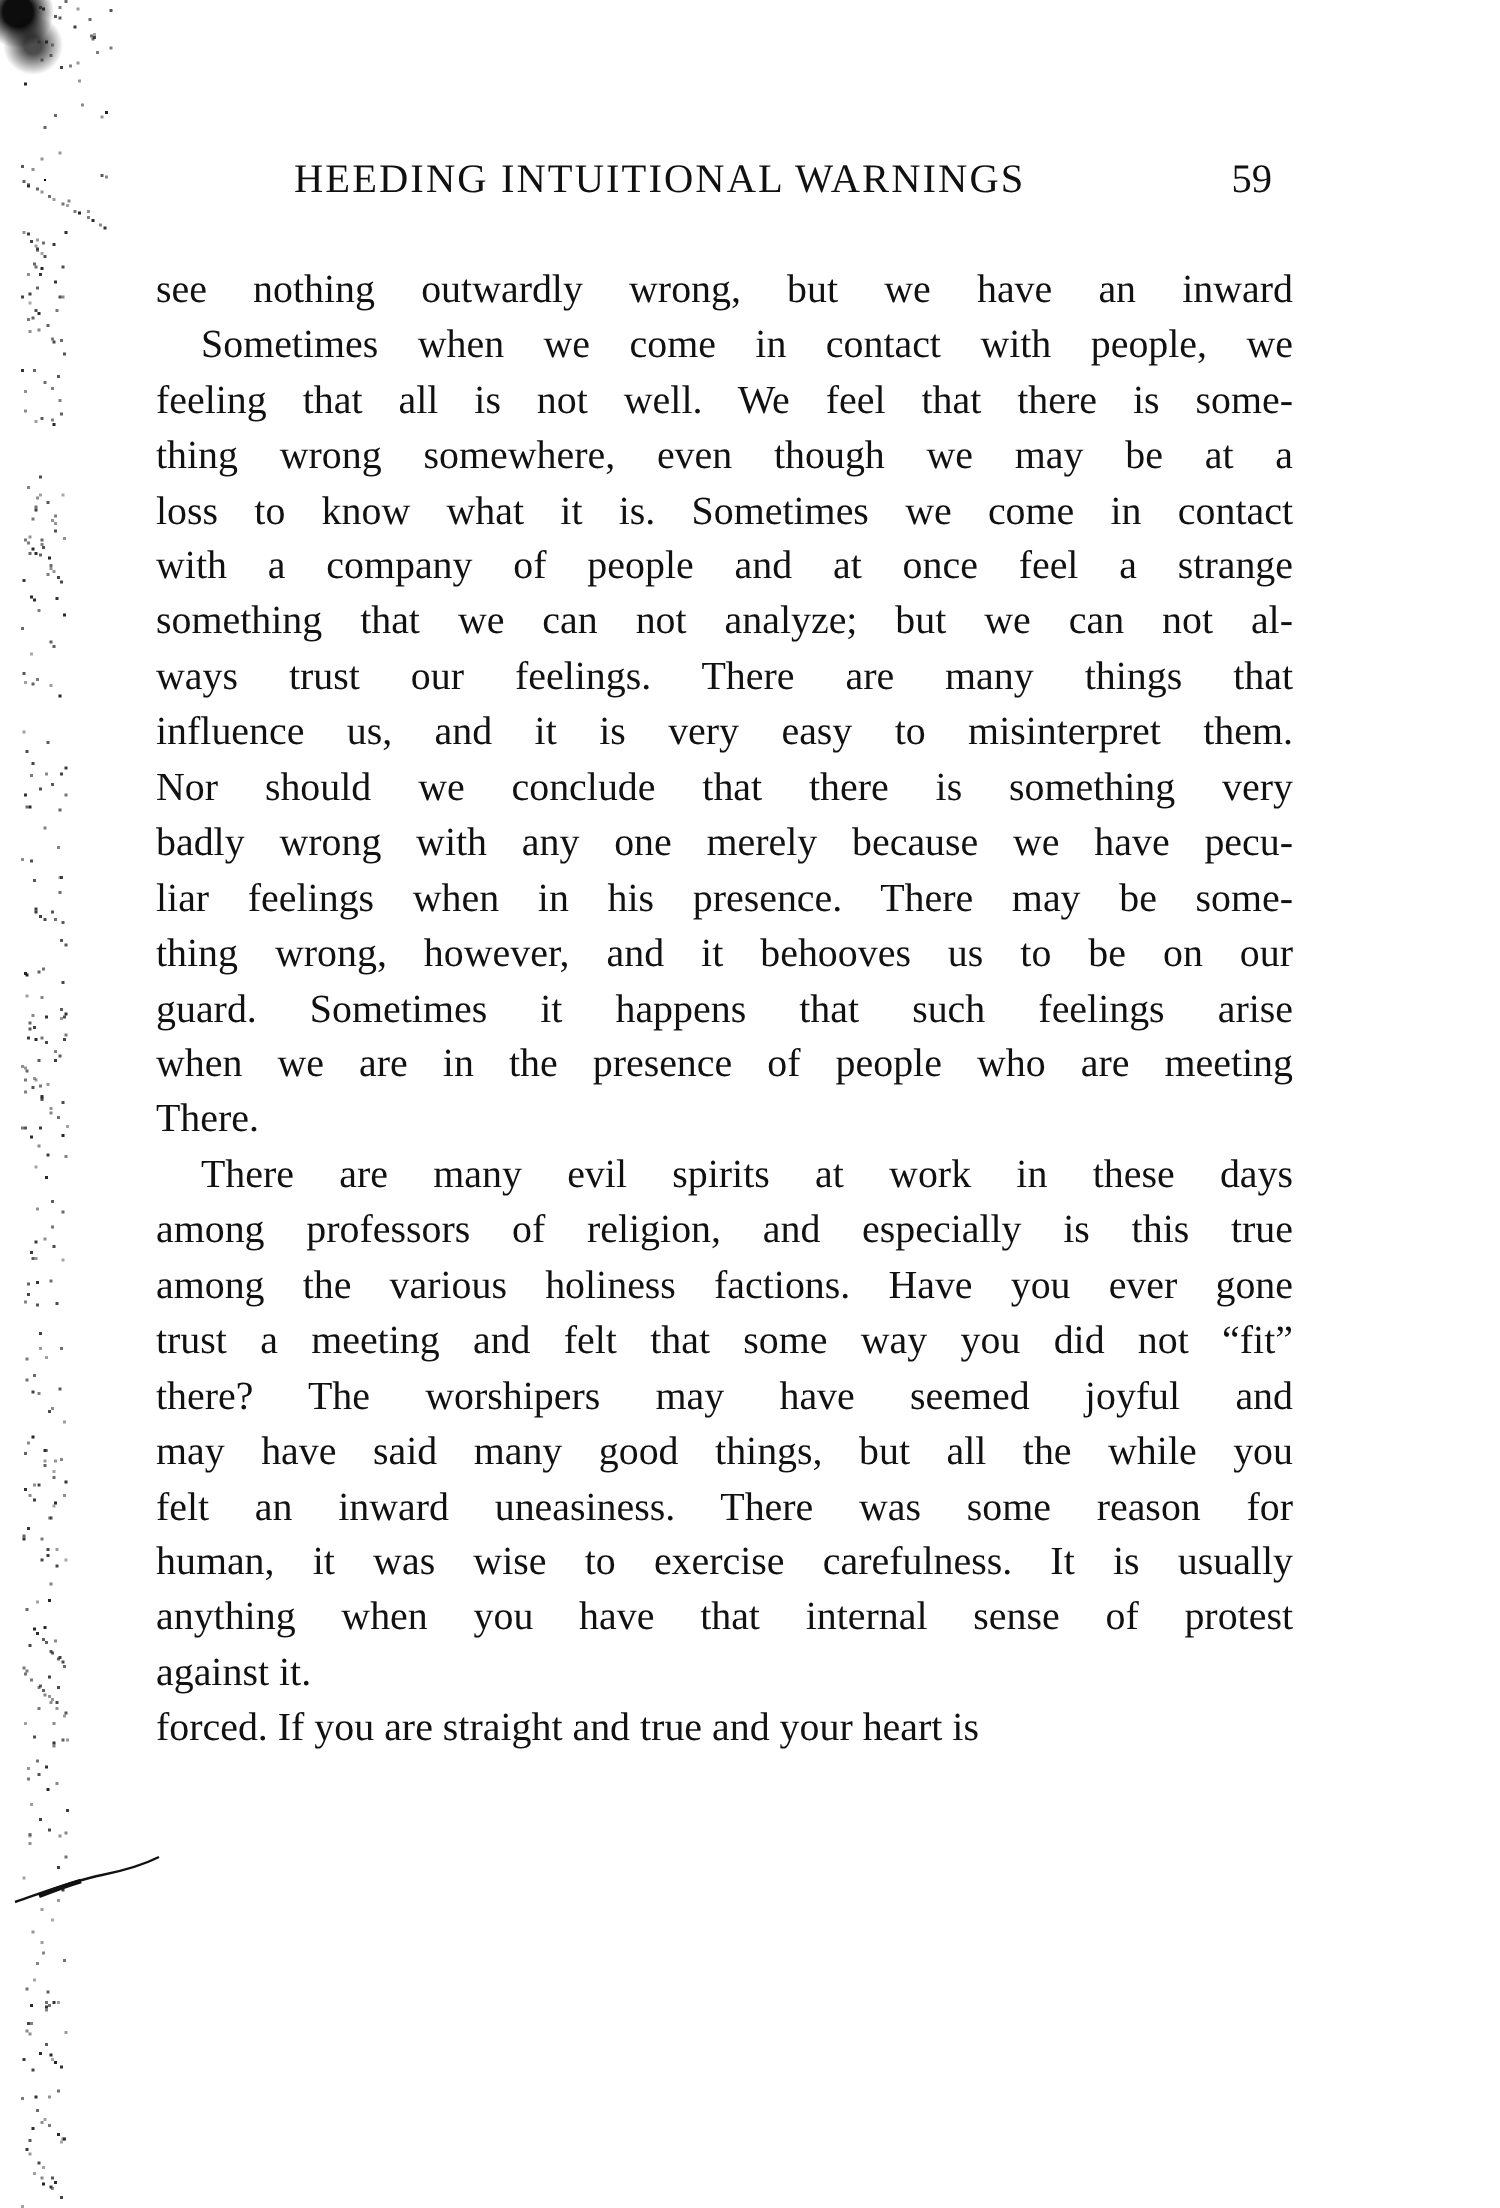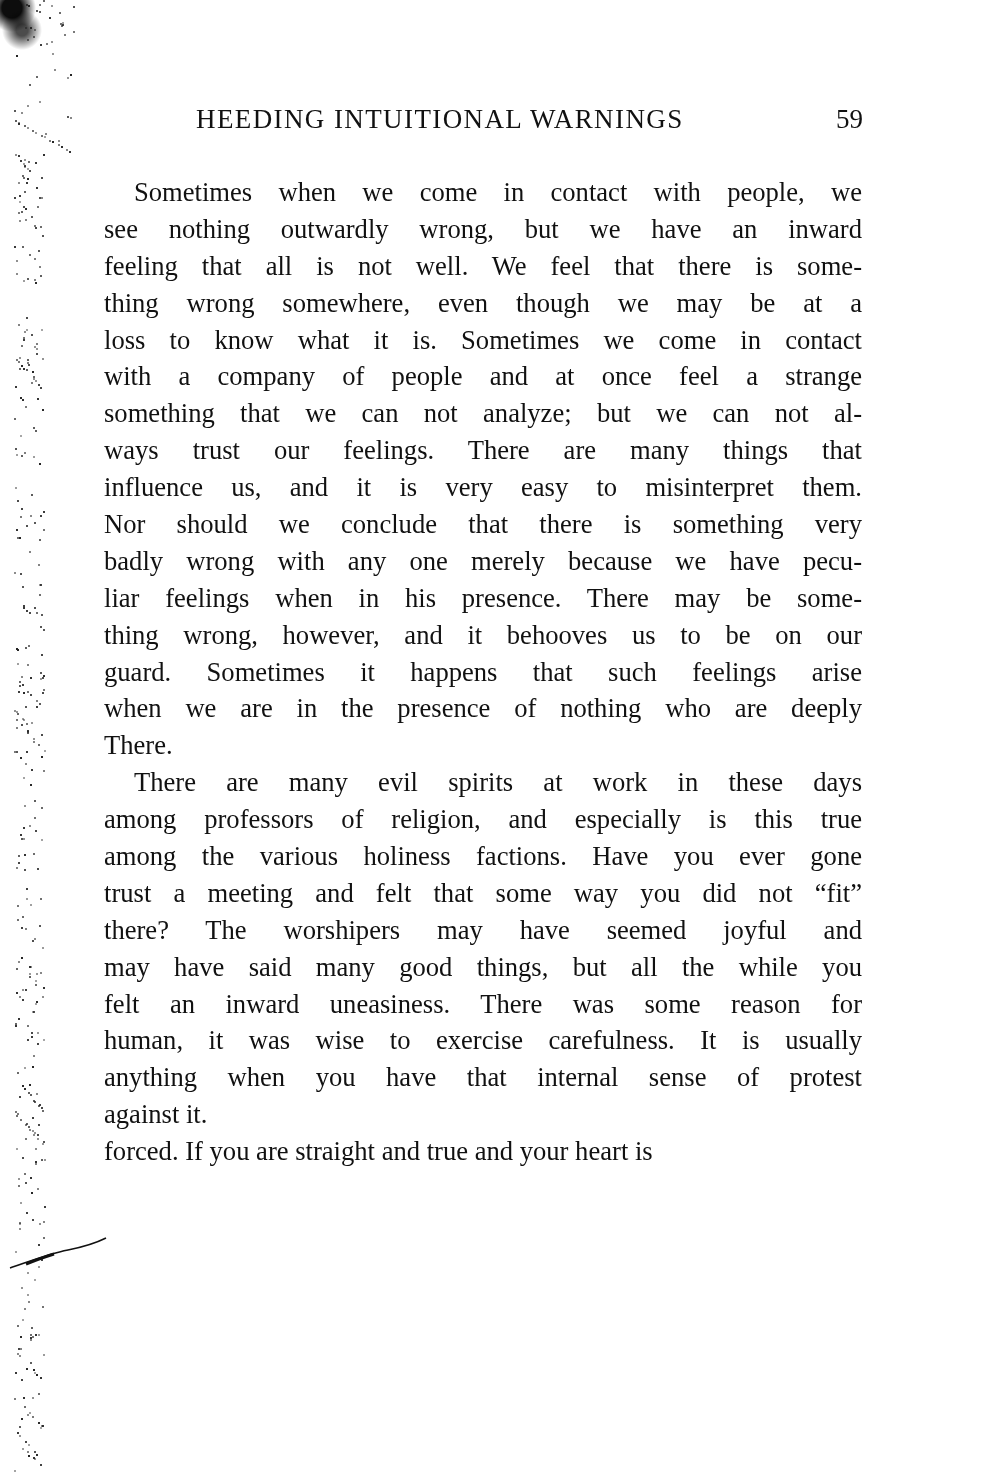--- a/index.html
+++ b/index.html
@@ -50,21 +50,21 @@
       font-size: 27px;
       letter-spacing: 1.4px;
       white-space: nowrap;
     }
     .running-title {
       position: absolute;
       left: 0; top: 0;
     }
     .page-number {
       position: absolute;
-      right: 1px; top: 0;
+      right: 16px; top: 0;
       letter-spacing: 0;
     }
     .body-text {
       position: absolute;
       left: 104px;
       top: 174px;
       width: 758px;
       font-size: 26.6px;
       line-height: 36.9px;
     }
@@ -517,35 +517,35 @@
     <path d="M18 28 C 28 24, 36 21, 46 18" stroke="#111" stroke-width="3" fill="none"></path>
   </svg>
 
   <div class="running-head">
     <span class="running-title">HEEDING INTUITIONAL WARNINGS</span>
     <span class="page-number">59</span>
   </div>
 
   <div class="body-text" id="body-text">
       <div>
+        <span class="line">see nothing outwardly wrong, but we have an inward</span>
         <span class="line indent">Sometimes when we come in contact with people, we</span>
-        <span class="line">see nothing outwardly wrong, but we have an inward</span>
         <span class="line">feeling that all is not well.  We feel that there is some-</span>
         <span class="line">thing wrong somewhere, even though we may be at a</span>
         <span class="line">loss to know what it is.  Sometimes we come in contact</span>
         <span class="line">with a company of people and at once feel a strange</span>
         <span class="line">something that we can not analyze; but we can not al-</span>
         <span class="line">ways trust our feelings.  There are many things that</span>
         <span class="line">influence us, and it is very easy to misinterpret them.</span>
         <span class="line">Nor should we conclude that there is something very</span>
         <span class="line">badly wrong with any one merely because we have pecu-</span>
         <span class="line">liar feelings when in his presence.  There may be some-</span>
         <span class="line">thing wrong, however, and it behooves us to be on our</span>
         <span class="line">guard.  Sometimes it happens that such feelings arise</span>
-        <span class="line">when we are in the presence of nothing who are deeply</span>
+        <span class="line">when we are in the presence of people who are meeting</span>
         <span class="line last">There.</span>
       </div>
       <div>
         <span class="line indent">There are many evil spirits at work in these days</span>
         <span class="line">among professors of religion, and especially is this true</span>
         <span class="line">among the various holiness factions.  Have you ever gone</span>
         <span class="line">trust a meeting and felt that some way you did not “fit”</span>
         <span class="line">there?  The worshipers may have seemed joyful and</span>
         <span class="line">may have said many good things, but all the while you</span>
         <span class="line">felt an inward uneasiness.  There was some reason for</span>

